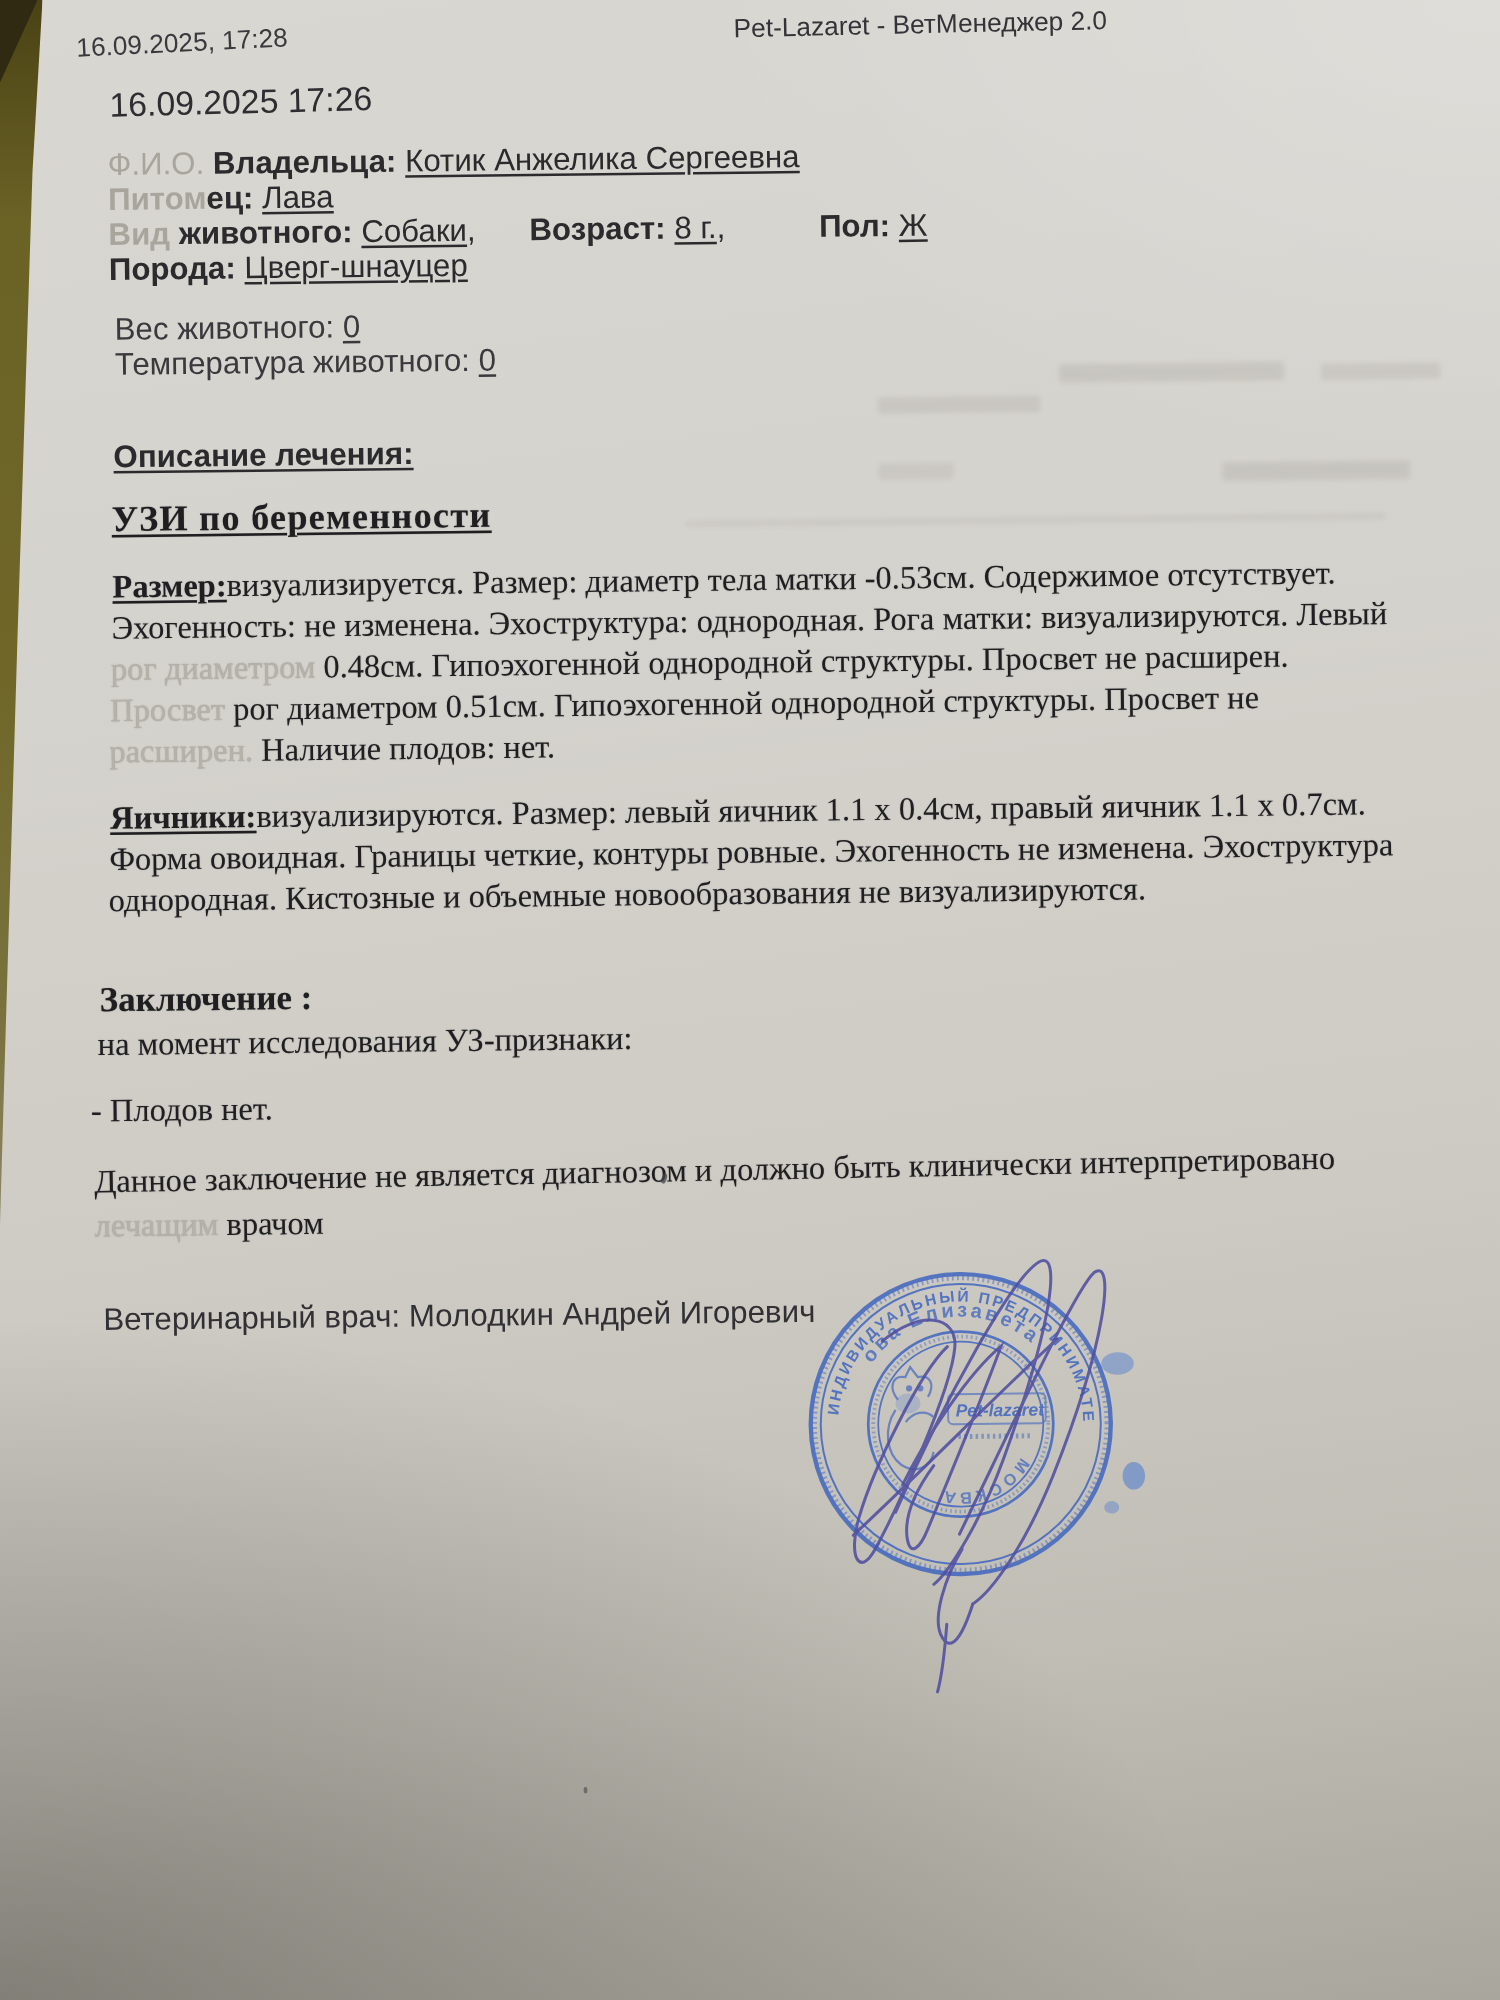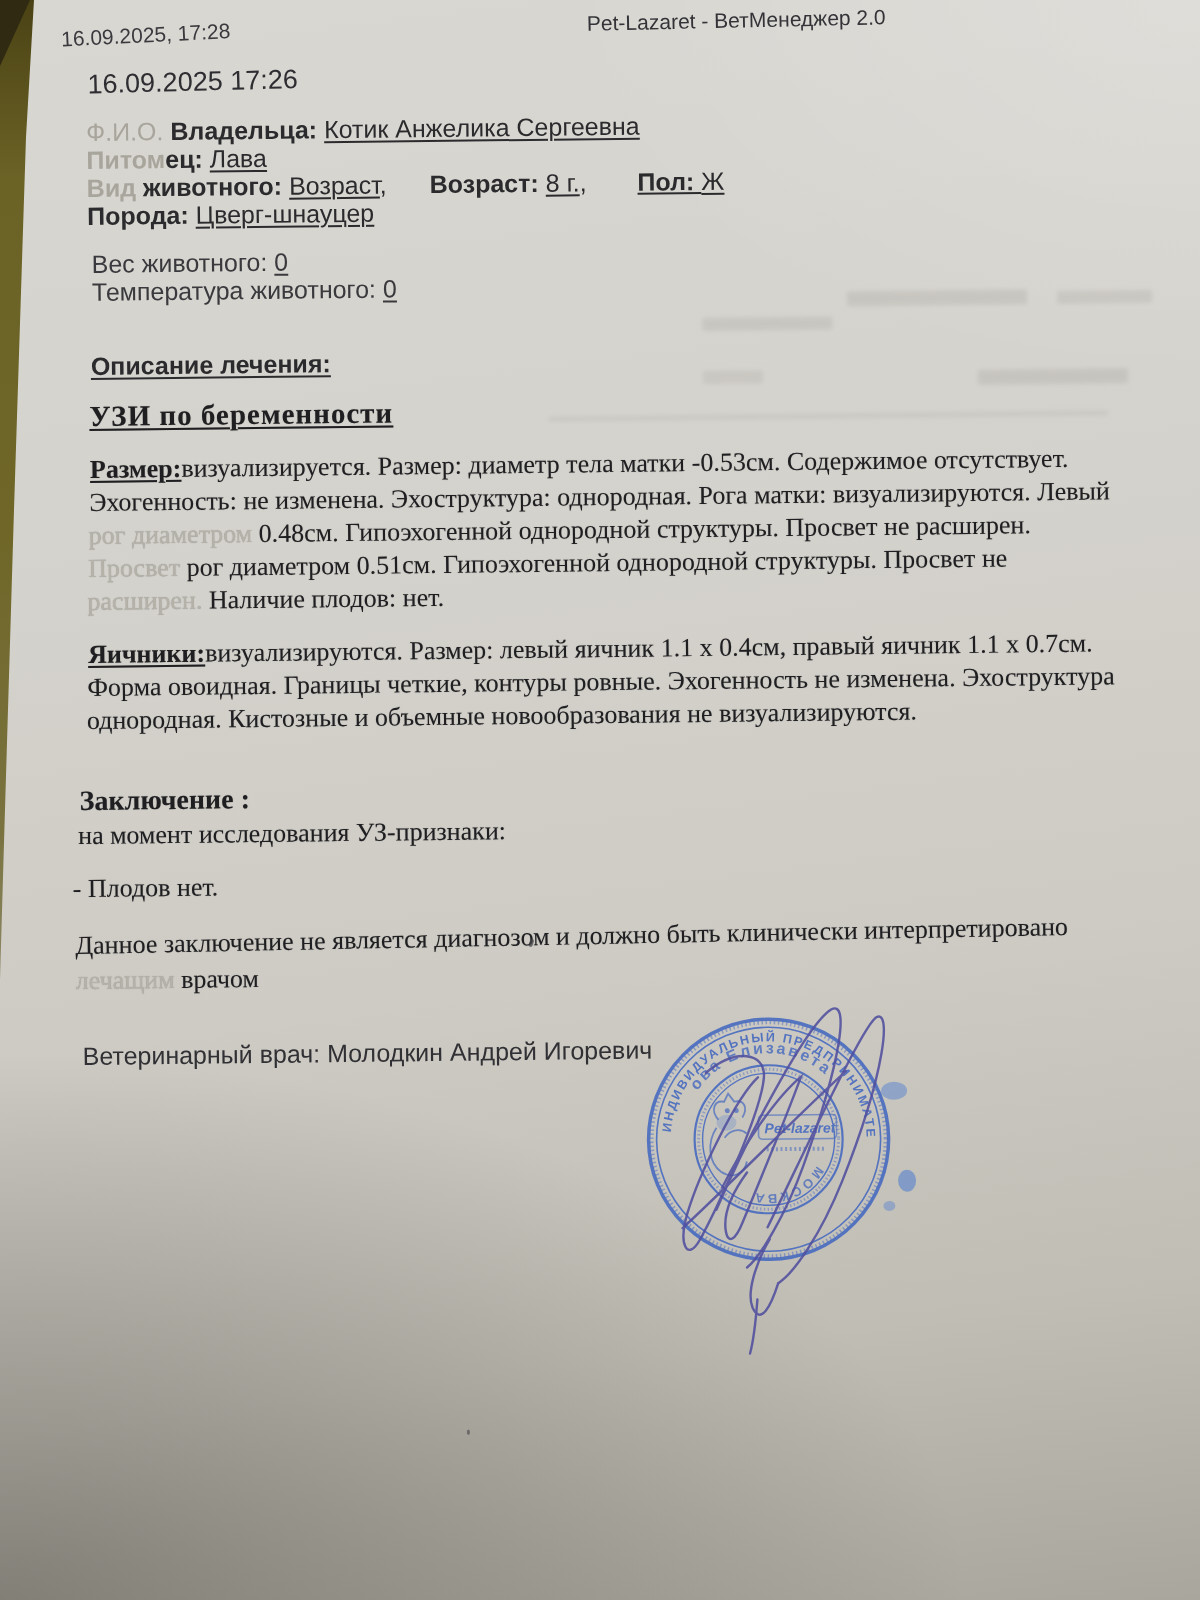--- a/index.html
+++ b/index.html
@@ -45,23 +45,23 @@
 
     <div class="line sans" style="left:88px;top:68px;font-size:27px;transform:rotate(-0.8deg);color:#2e2e32;">16.09.2025 17:26</div>
 
     <div class="line sans" style="left:86px;top:118px;font-size:25px;">
       <span class="faded">Ф.И.О.</span><span class="b"> Владельца: </span><span class="u">Котик Анжелика Сергеевна</span>
     </div>
     <div class="line sans" style="left:86px;top:146px;font-size:25px;">
       <span class="b faded">Питом</span><span class="b">ец: </span><span class="u">Лава</span>
     </div>
     <div class="line sans" style="left:86px;top:174px;font-size:25px;">
-      <span class="b faded">Вид</span><span class="b"> животного: </span><span class="u">Возраст</span><span>,</span>
+      <span class="b faded">Вид</span><span class="b"> животного: </span><span class="u">Собаки</span><span>,</span>
       <span class="b" style="margin-left:36px;">Возраст: </span><span class="u">8 г.</span><span>,</span>
-      <span class="b" style="margin-left:44px;text-decoration:underline;">Пол: </span><span class="u">Ж</span>
+      <span class="b" style="margin-left:68px;">Пол: </span><span class="u">Ж</span>
     </div>
     <div class="line sans" style="left:86px;top:202px;font-size:25px;">
       <span class="b">Порода: </span><span class="u">Цверг-шнауцер</span>
     </div>
 
     <div class="line sans" style="left:90px;top:250px;font-size:25px;color:#3a3a3e;">
       <span>Вес животного: </span><span class="u">0</span>
     </div>
     <div class="line sans" style="left:90px;top:278px;font-size:25px;color:#3a3a3e;">
       <span>Температура животного: </span><span class="u">0</span>

